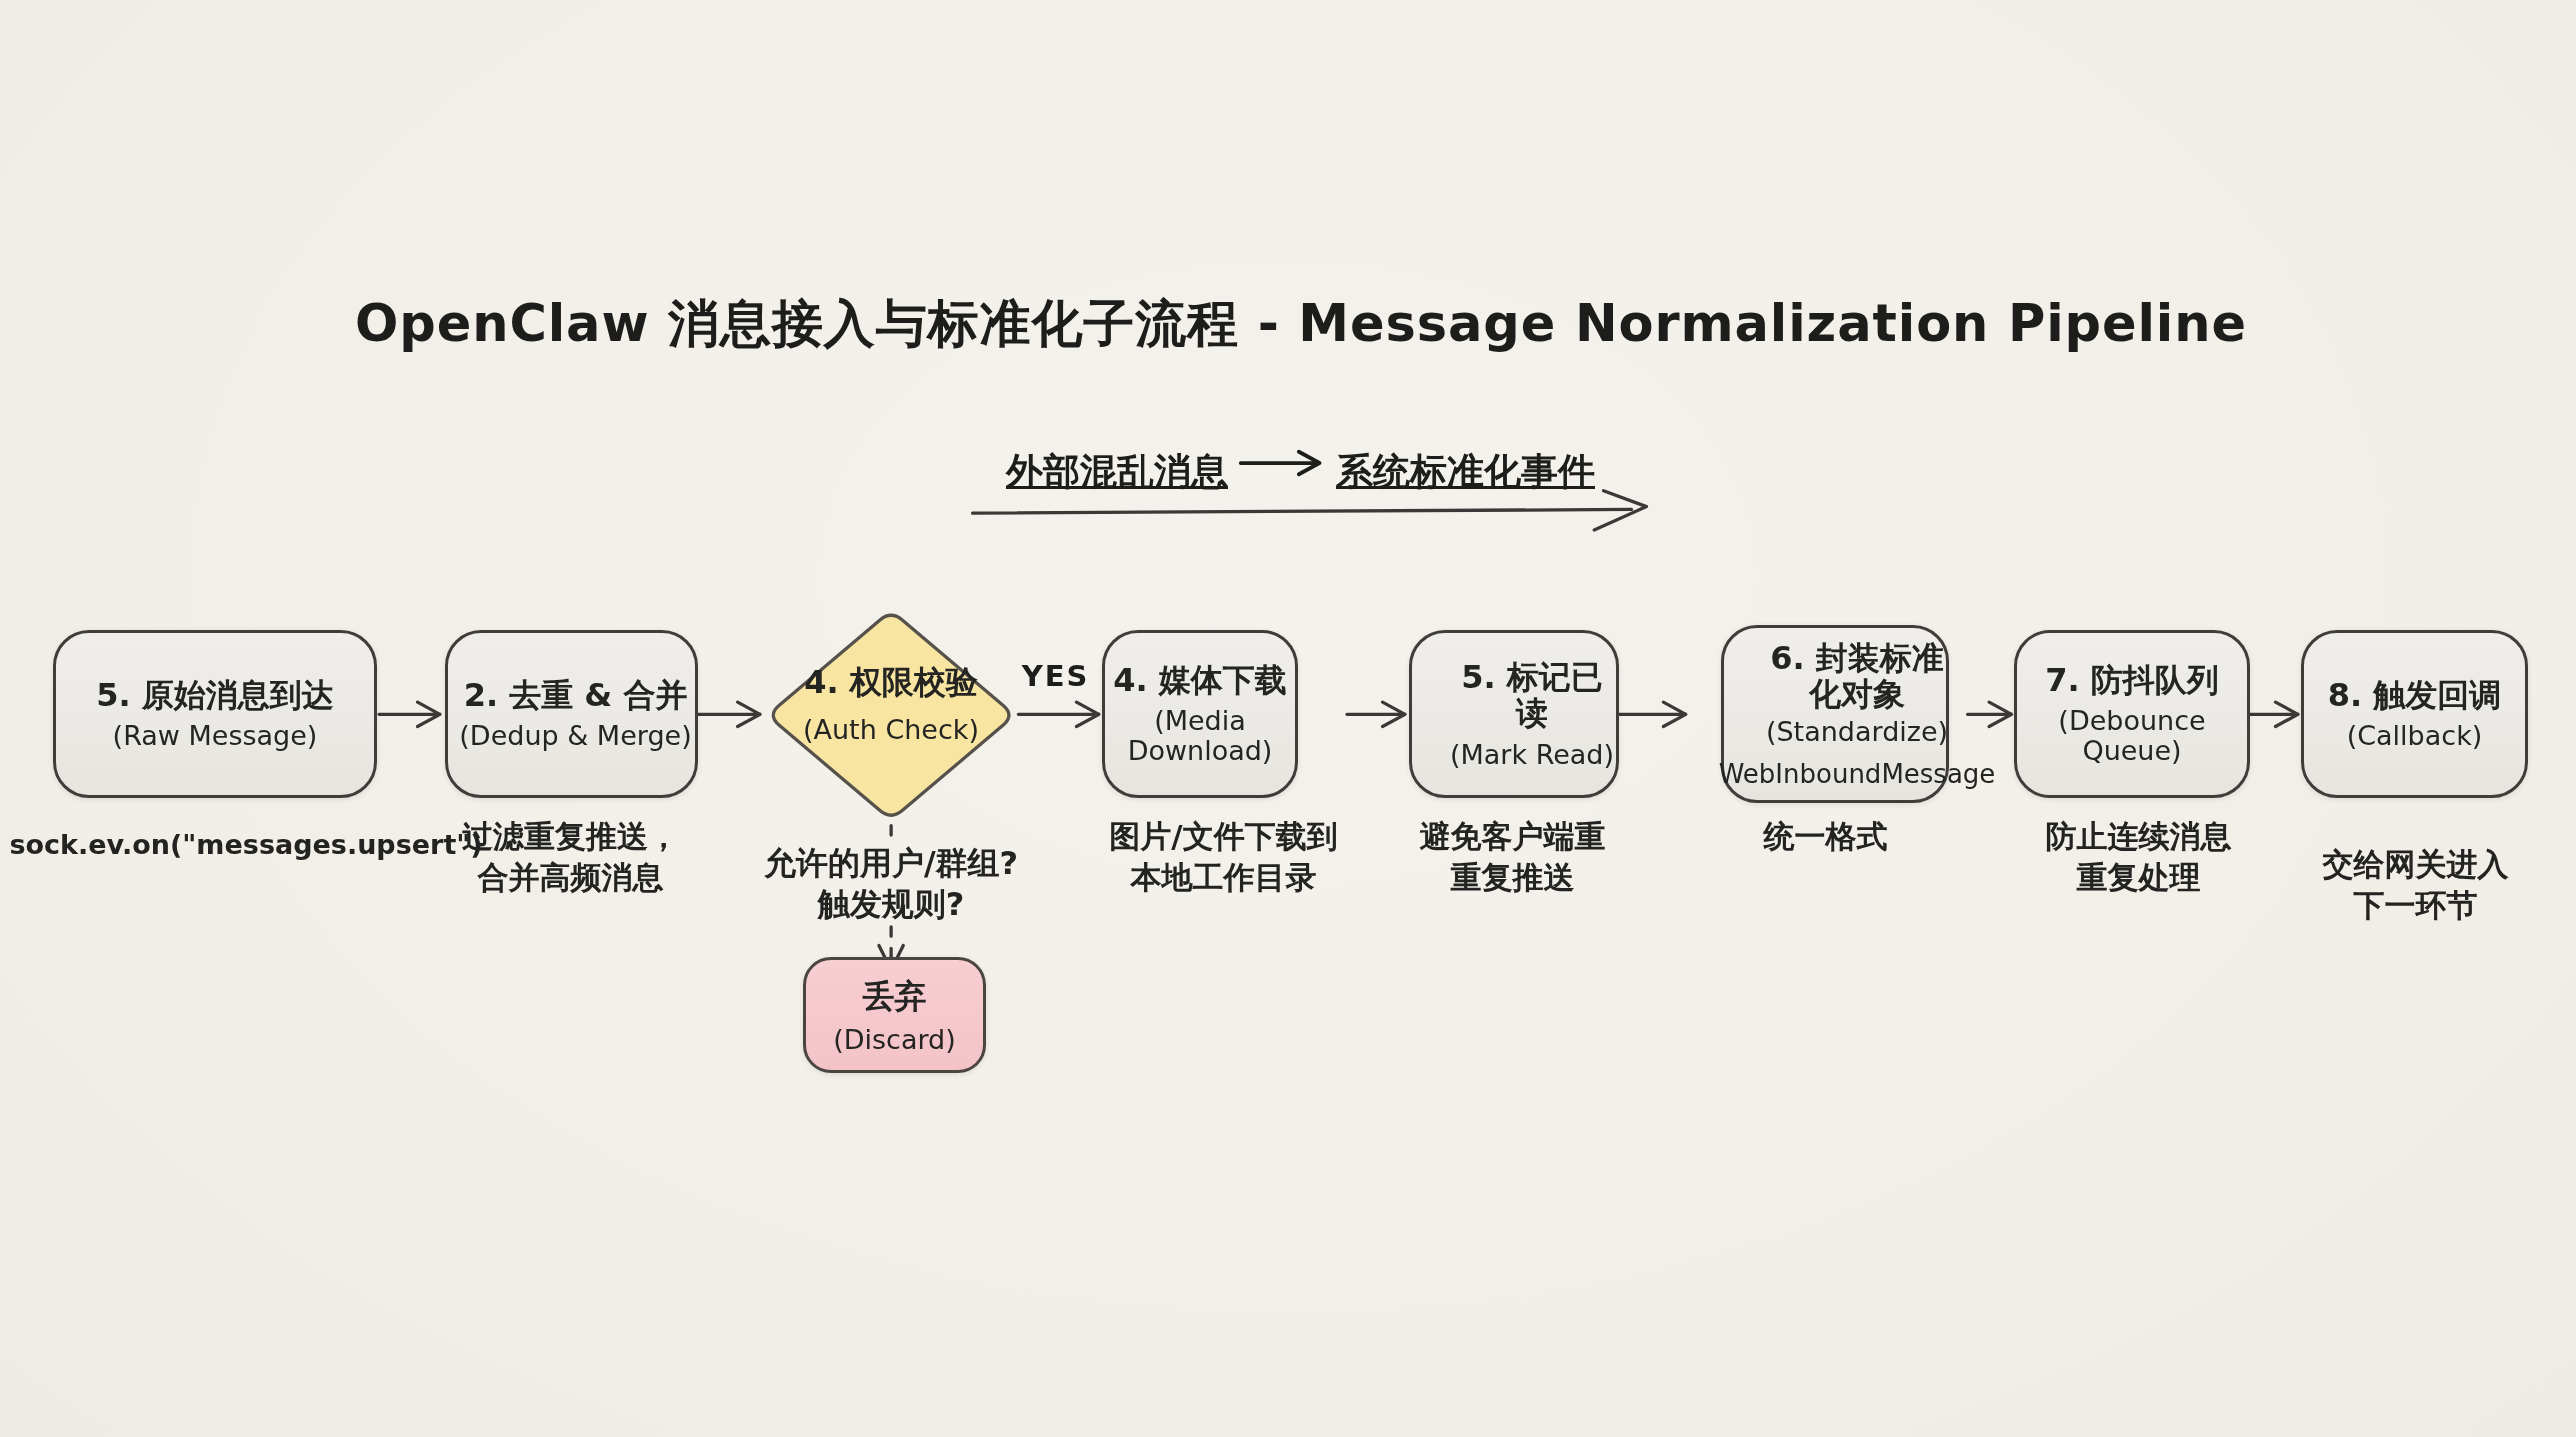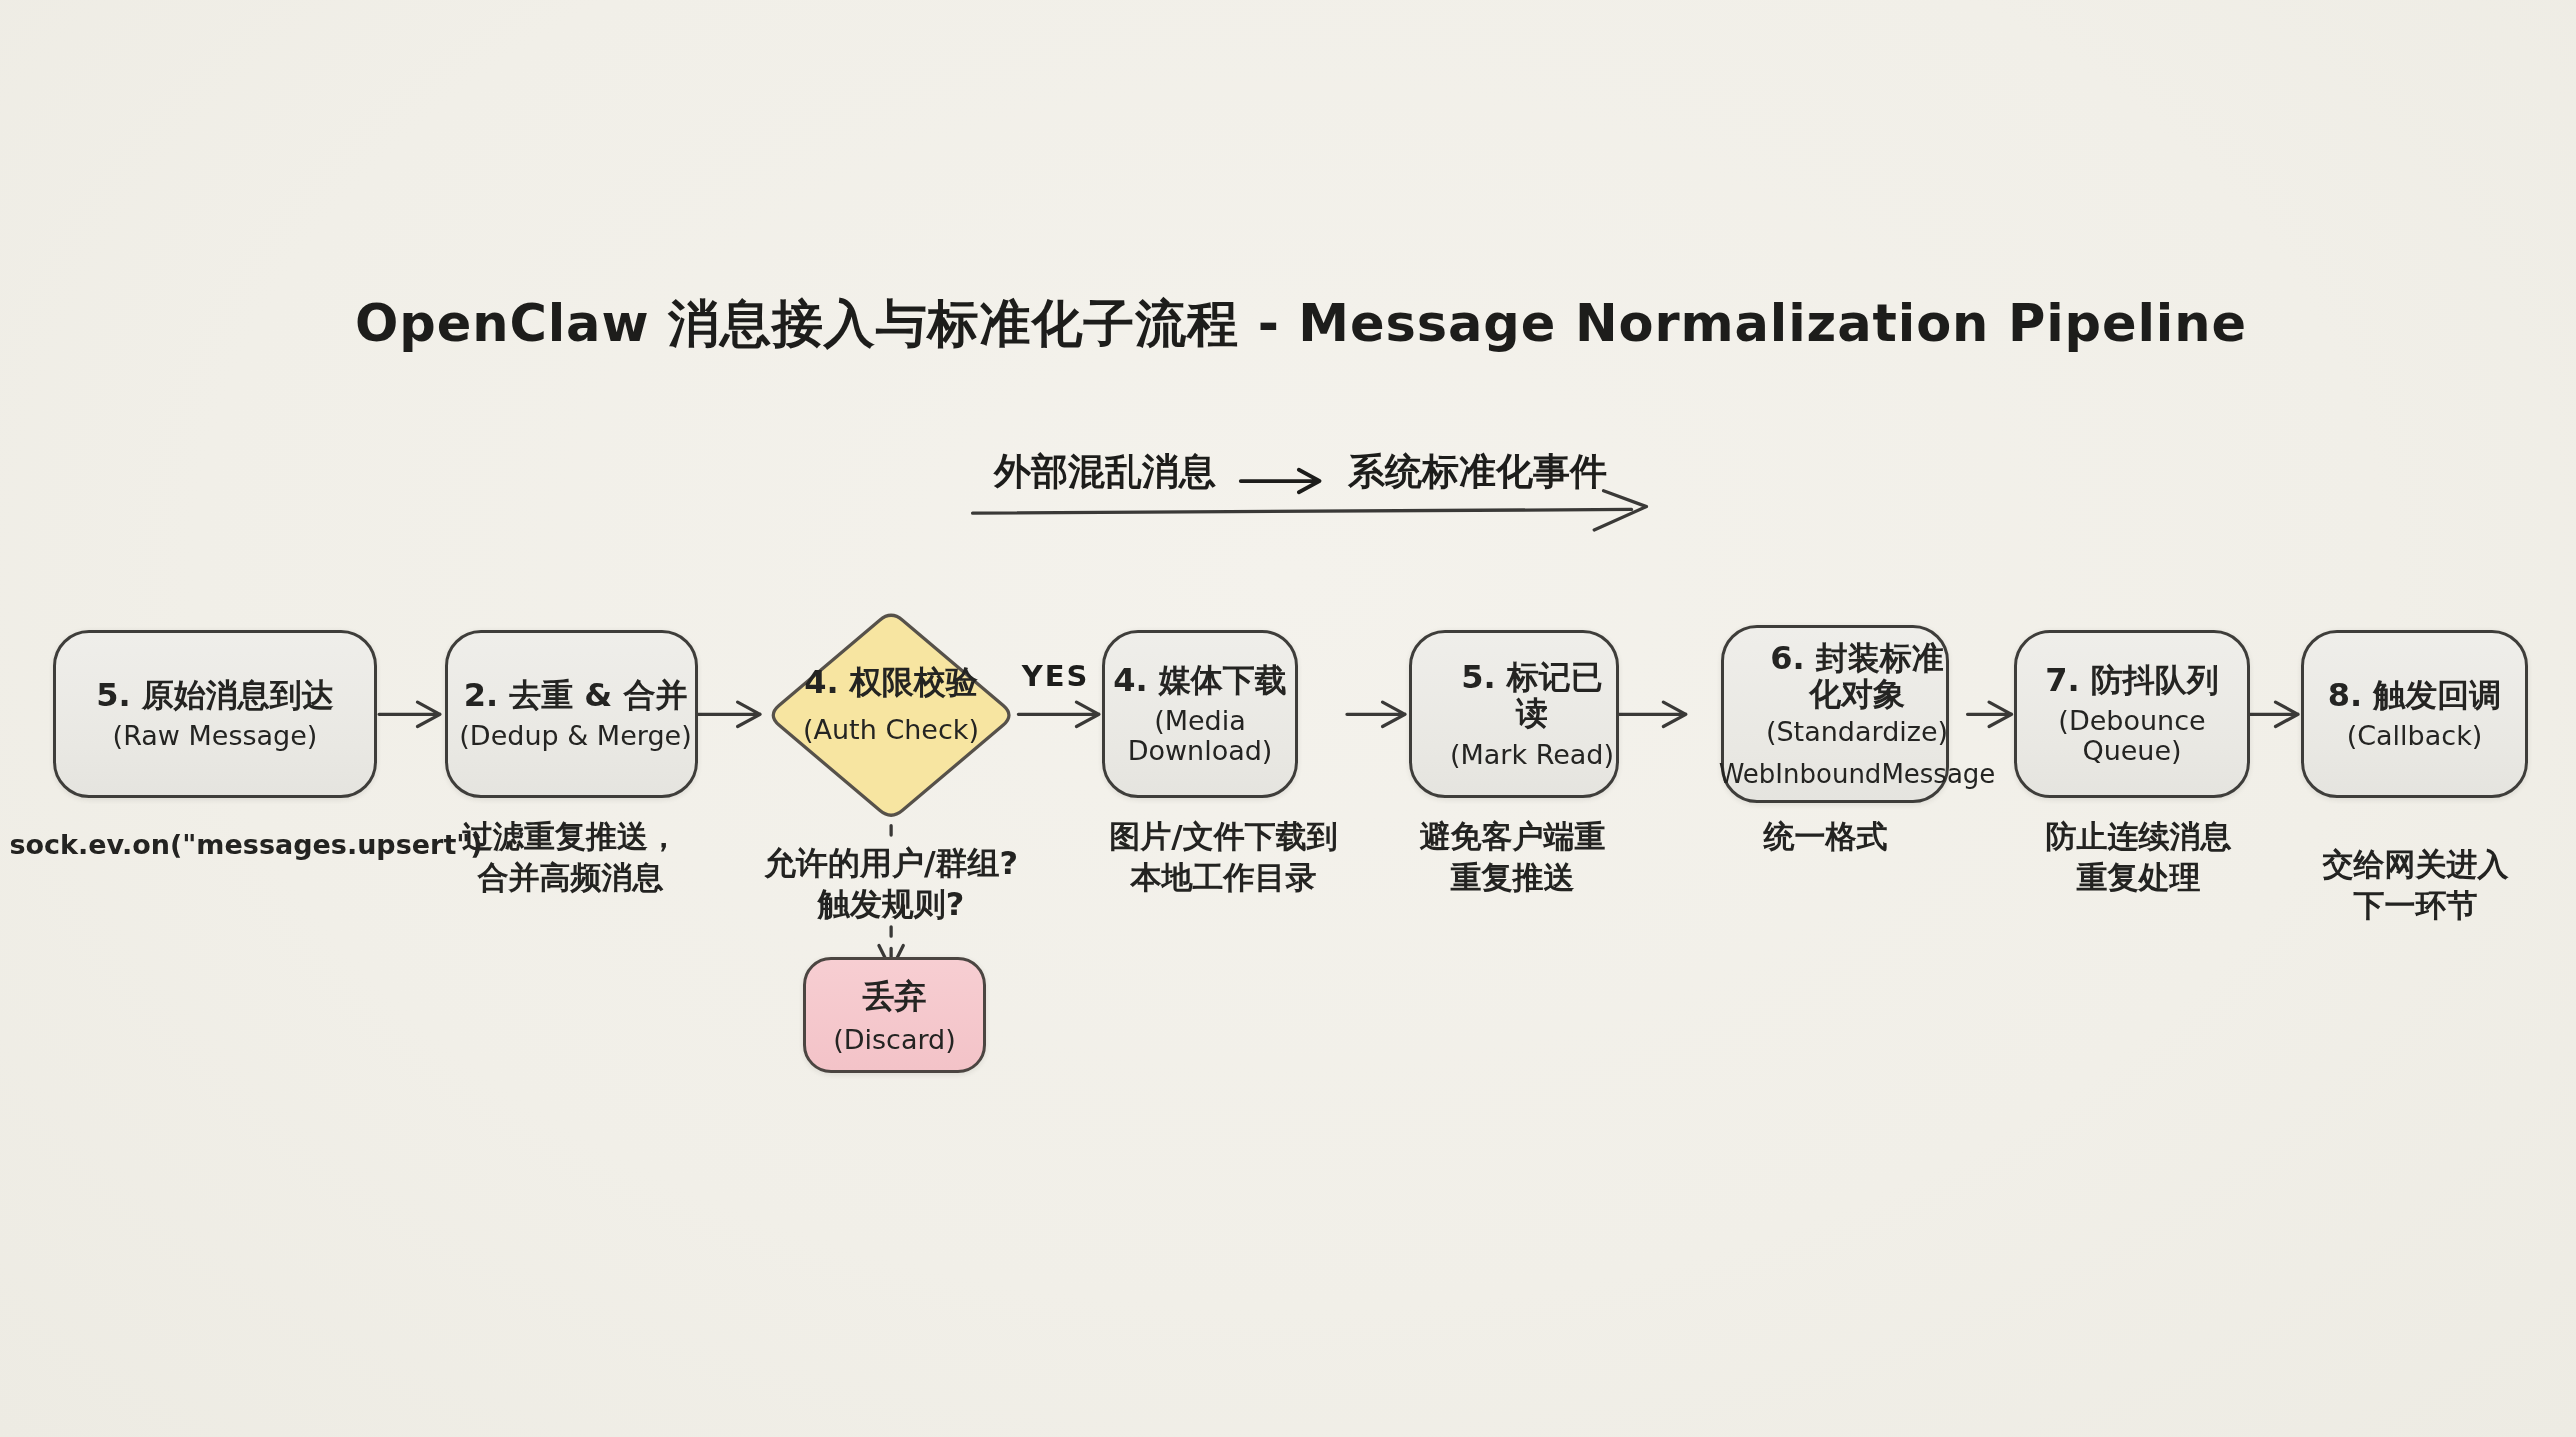--- a/index.html
+++ b/index.html
@@ -23,26 +23,27 @@
     font-size: 51px;
     font-weight: 600;
     letter-spacing: 0.9px;
     color: #1d1d1b;
   }
   .banner {
     position: absolute;
     left: 945px; top: 447px;
     width: 711px;
     display: flex;
-    align-items: flex-end;
+    align-items: flex-start;
     justify-content: center;
-    gap: 21px;
+    gap: 9px;
     font-size: 37px;
     font-weight: 700;
     color: #1d1d1b;
+    text-decoration: underline;
   }
   .banner-arrow-svg { flex: 0 0 auto; }
   .long-arrow-svg {
     position: absolute;
     left: 966px; top: 487px;
   }
   .connector-svg {
     position: absolute;
     left: 0; top: 0;
   }

